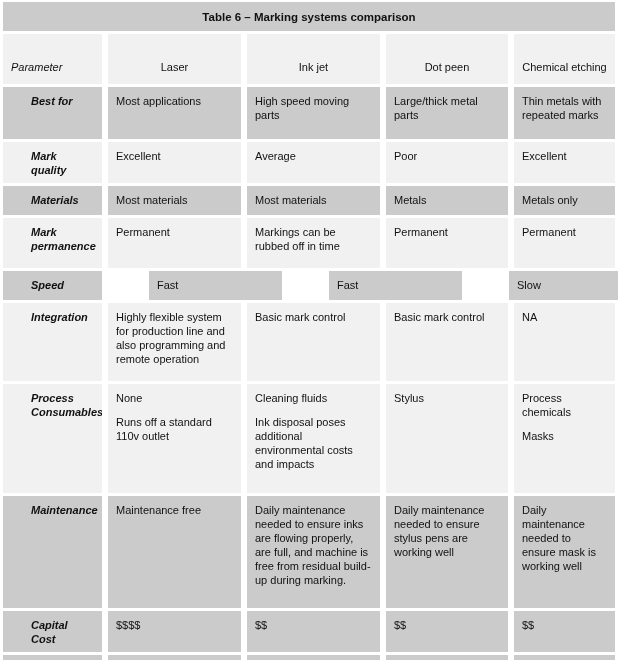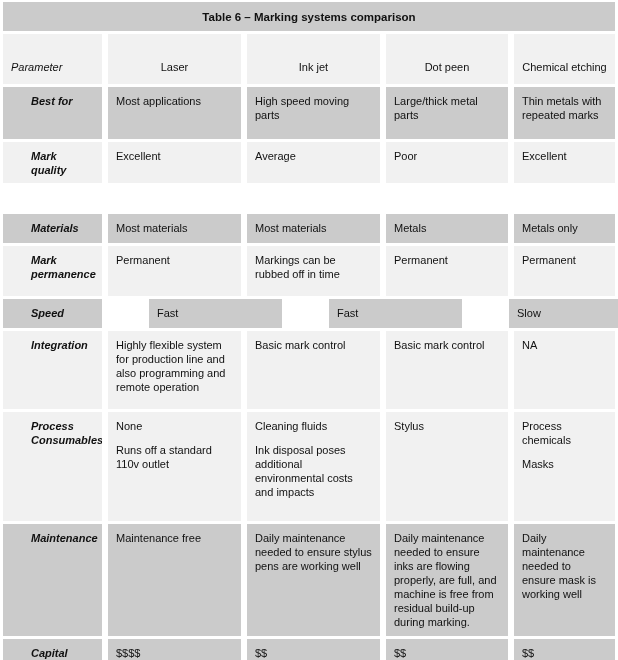--- a/index.html
+++ b/index.html
@@ -93,21 +93,21 @@
         <div class="cell value">
           <p>Average</p>
         </div>
         <div class="cell value">
           <p>Poor</p>
         </div>
         <div class="cell value">
           <p>Excellent</p>
         </div>
       </div>
-      <div class="row gray" style="min-height: 29px; margin-top: 28px;">
+      <div class="row gray" style="min-height: 29px;">
         <div class="cell param">Materials</div>
         <div class="cell value">
           <p>Most materials</p>
         </div>
         <div class="cell value">
           <p>Most materials</p>
         </div>
         <div class="cell value">
           <p>Metals</p>
         </div>
@@ -177,24 +177,24 @@
           <p>Process chemicals</p>
           <p>Masks</p>
         </div>
       </div>
       <div class="row gray" style="min-height: 112px;">
         <div class="cell param">Maintenance</div>
         <div class="cell value">
           <p>Maintenance free</p>
         </div>
         <div class="cell value">
+          <p>Daily maintenance needed to ensure inks are flowing properly, are full, and machine is free from residual build-up during marking.</p>
+        </div>
+        <div class="cell value">
           <p>Daily maintenance needed to ensure stylus pens are working well</p>
-        </div>
-        <div class="cell value">
-          <p>Daily maintenance needed to ensure inks are flowing properly, are full, and machine is free from residual build-up during marking.</p>
         </div>
         <div class="cell value">
           <p>Daily maintenance needed to ensure mask is working well</p>
         </div>
       </div>
       <div class="row gray" style="min-height: 30px;">
         <div class="cell param">Capital Cost</div>
         <div class="cell value">
           <p>$$$$</p>
         </div>

